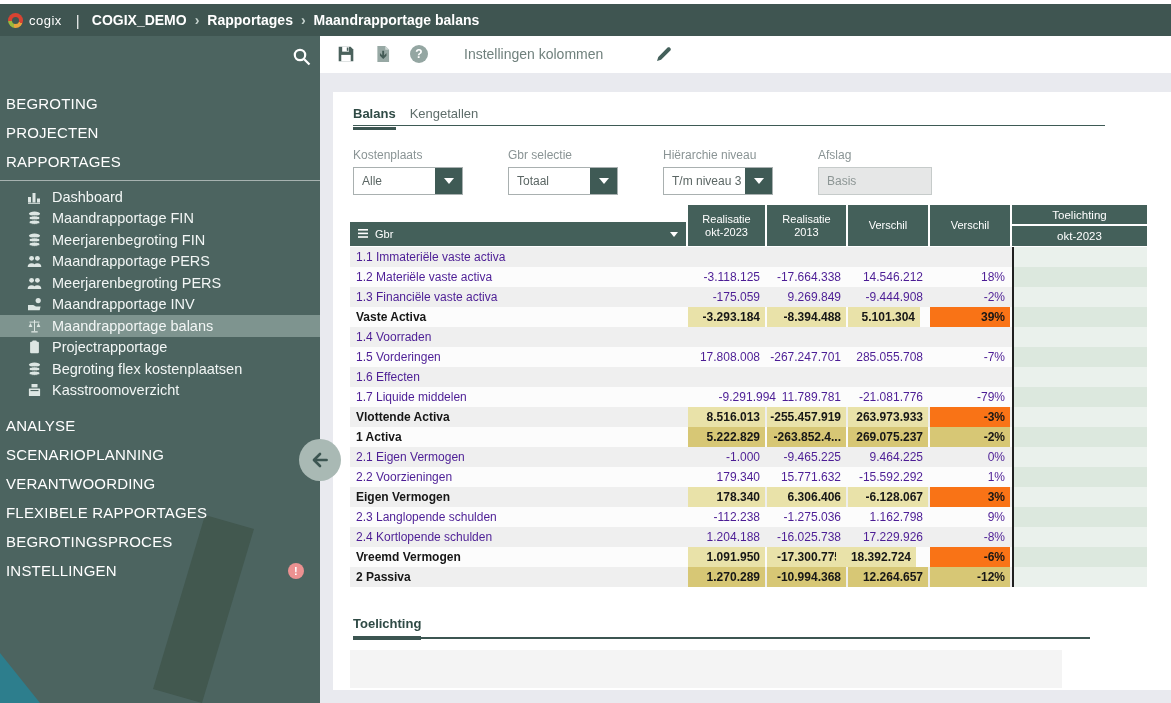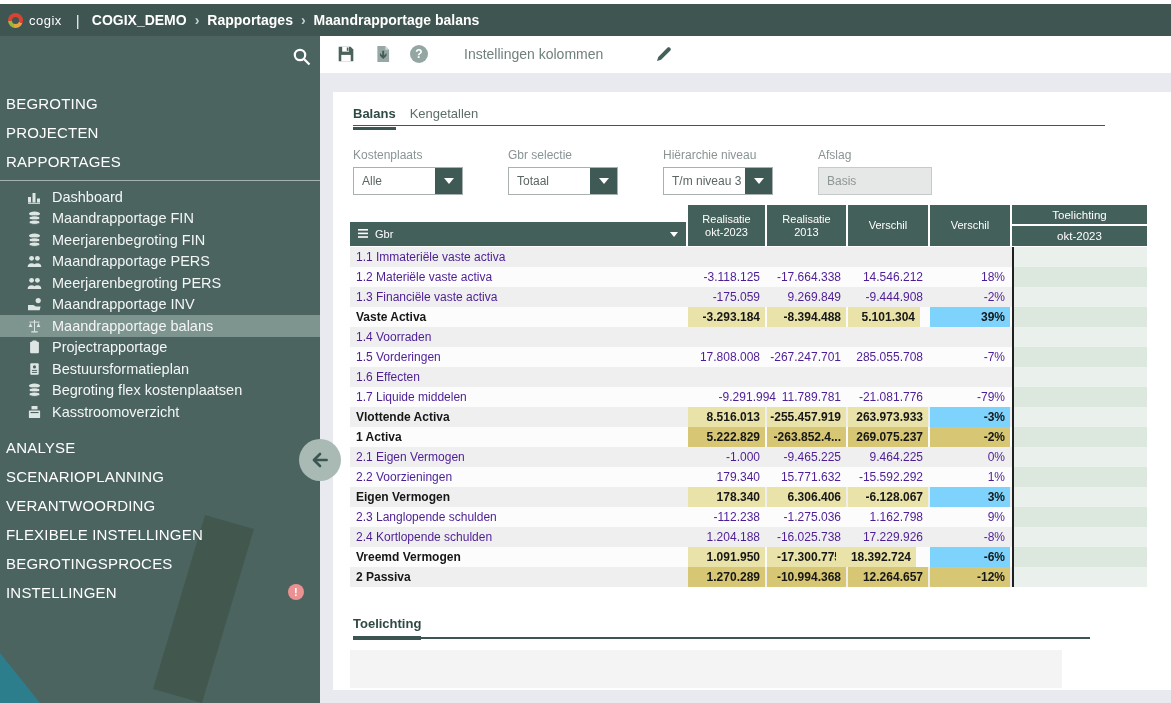--- a/index.html
+++ b/index.html
@@ -73,21 +73,21 @@
   .t-row.odd{background:#efefef}
   .t-row.even{background:#fcfcfc}
   .t-row div{position:absolute;top:0;height:20px;box-sizing:border-box;white-space:nowrap;overflow:hidden}
   .c-label{left:0;width:336px;padding-left:6px}
   .c-num{text-align:right;padding-right:5px}
   .c-toel{left:662px;width:135px;border-left:2px solid #1f1f1f;cursor:text}
   .t-row.odd  .c-toel{background:#eaf1ec}
   .t-row.even .c-toel{background:#dce8de}
   .t-row.sub,.t-row.tot{font-weight:bold;color:#161616}
   .t-row.sub .c-num{background:#e9e2a9}
-  .t-row.sub .c-pct{background:#7dd3fc}
+  .t-row.sub .c-pct{background:#f97316}
   .t-row.tot .c-num,.t-row.tot .c-pct{background:#d7c775}
   
   .bottom-tab{position:absolute;left:20px;top:524px;font-size:13px;font-weight:bold;color:#2f4a45;
               padding-bottom:5px;border-bottom:4px solid #3c5551;cursor:pointer}
   .bottom-rule{position:absolute;left:20px;top:545px;width:737px;height:2px;background:#3c5551}
   .bottom-box{position:absolute;left:17px;top:558px;width:712px;height:38px;background:#f4f4f4;cursor:text}
 </style>
 </head>
 <body>
 
@@ -201,31 +201,20 @@
           <svg viewBox="0 0 14 14">
             <rect x="2.6" y="1.8" width="8.8" height="11.4" rx="1"></rect>
             <rect x="4.8" y="0.5" width="4.4" height="2.5" rx="0.8"></rect>
           </svg>
         </span>
         <span>Projectrapportage</span>
       </div>
       <div class="side-item">
         <span class="mi">
           <svg viewBox="0 0 14 14">
-            <rect x="2.8" y="1.3" width="8.4" height="11.4" rx="1"></rect>
-            <circle cx="7" cy="4.9" r="1.6" fill="#4c6460"></circle>
-            <rect x="4.4" y="7.9" width="5.2" height="1" fill="#4c6460"></rect>
-            <rect x="4.4" y="9.9" width="5.2" height="1" fill="#4c6460"></rect>
-          </svg>
-        </span>
-        <span>Bestuursformatieplan</span>
-      </div>
-      <div class="side-item">
-        <span class="mi">
-          <svg viewBox="0 0 14 14">
             <ellipse cx="7" cy="2.8" rx="5.6" ry="2.2"></ellipse>
             <ellipse cx="7" cy="7" rx="5.6" ry="2.2" stroke="#4c6460" stroke-width="1"></ellipse>
             <ellipse cx="7" cy="11.2" rx="5.6" ry="2.2" stroke="#4c6460" stroke-width="1"></ellipse>
           </svg>
         </span>
         <span>Begroting flex kostenplaatsen</span>
       </div>
       <div class="side-item">
         <span class="mi">
           <svg viewBox="0 0 14 14">
@@ -239,21 +228,21 @@
       <div class="side-header gap-top">
         <span>ANALYSE</span>
       </div>
       <div class="side-header">
         <span>SCENARIOPLANNING</span>
       </div>
       <div class="side-header">
         <span>VERANTWOORDING</span>
       </div>
       <div class="side-header">
-        <span>FLEXIBELE INSTELLINGEN</span>
+        <span>FLEXIBELE RAPPORTAGES</span>
       </div>
       <div class="side-header">
         <span>BEGROTINGSPROCES</span>
       </div>
       <div class="side-header">
         <span>INSTELLINGEN</span>
         <span class="badge">!</span>
       </div>
     </nav>
   <svg class="side-decor" width="320" height="200">

